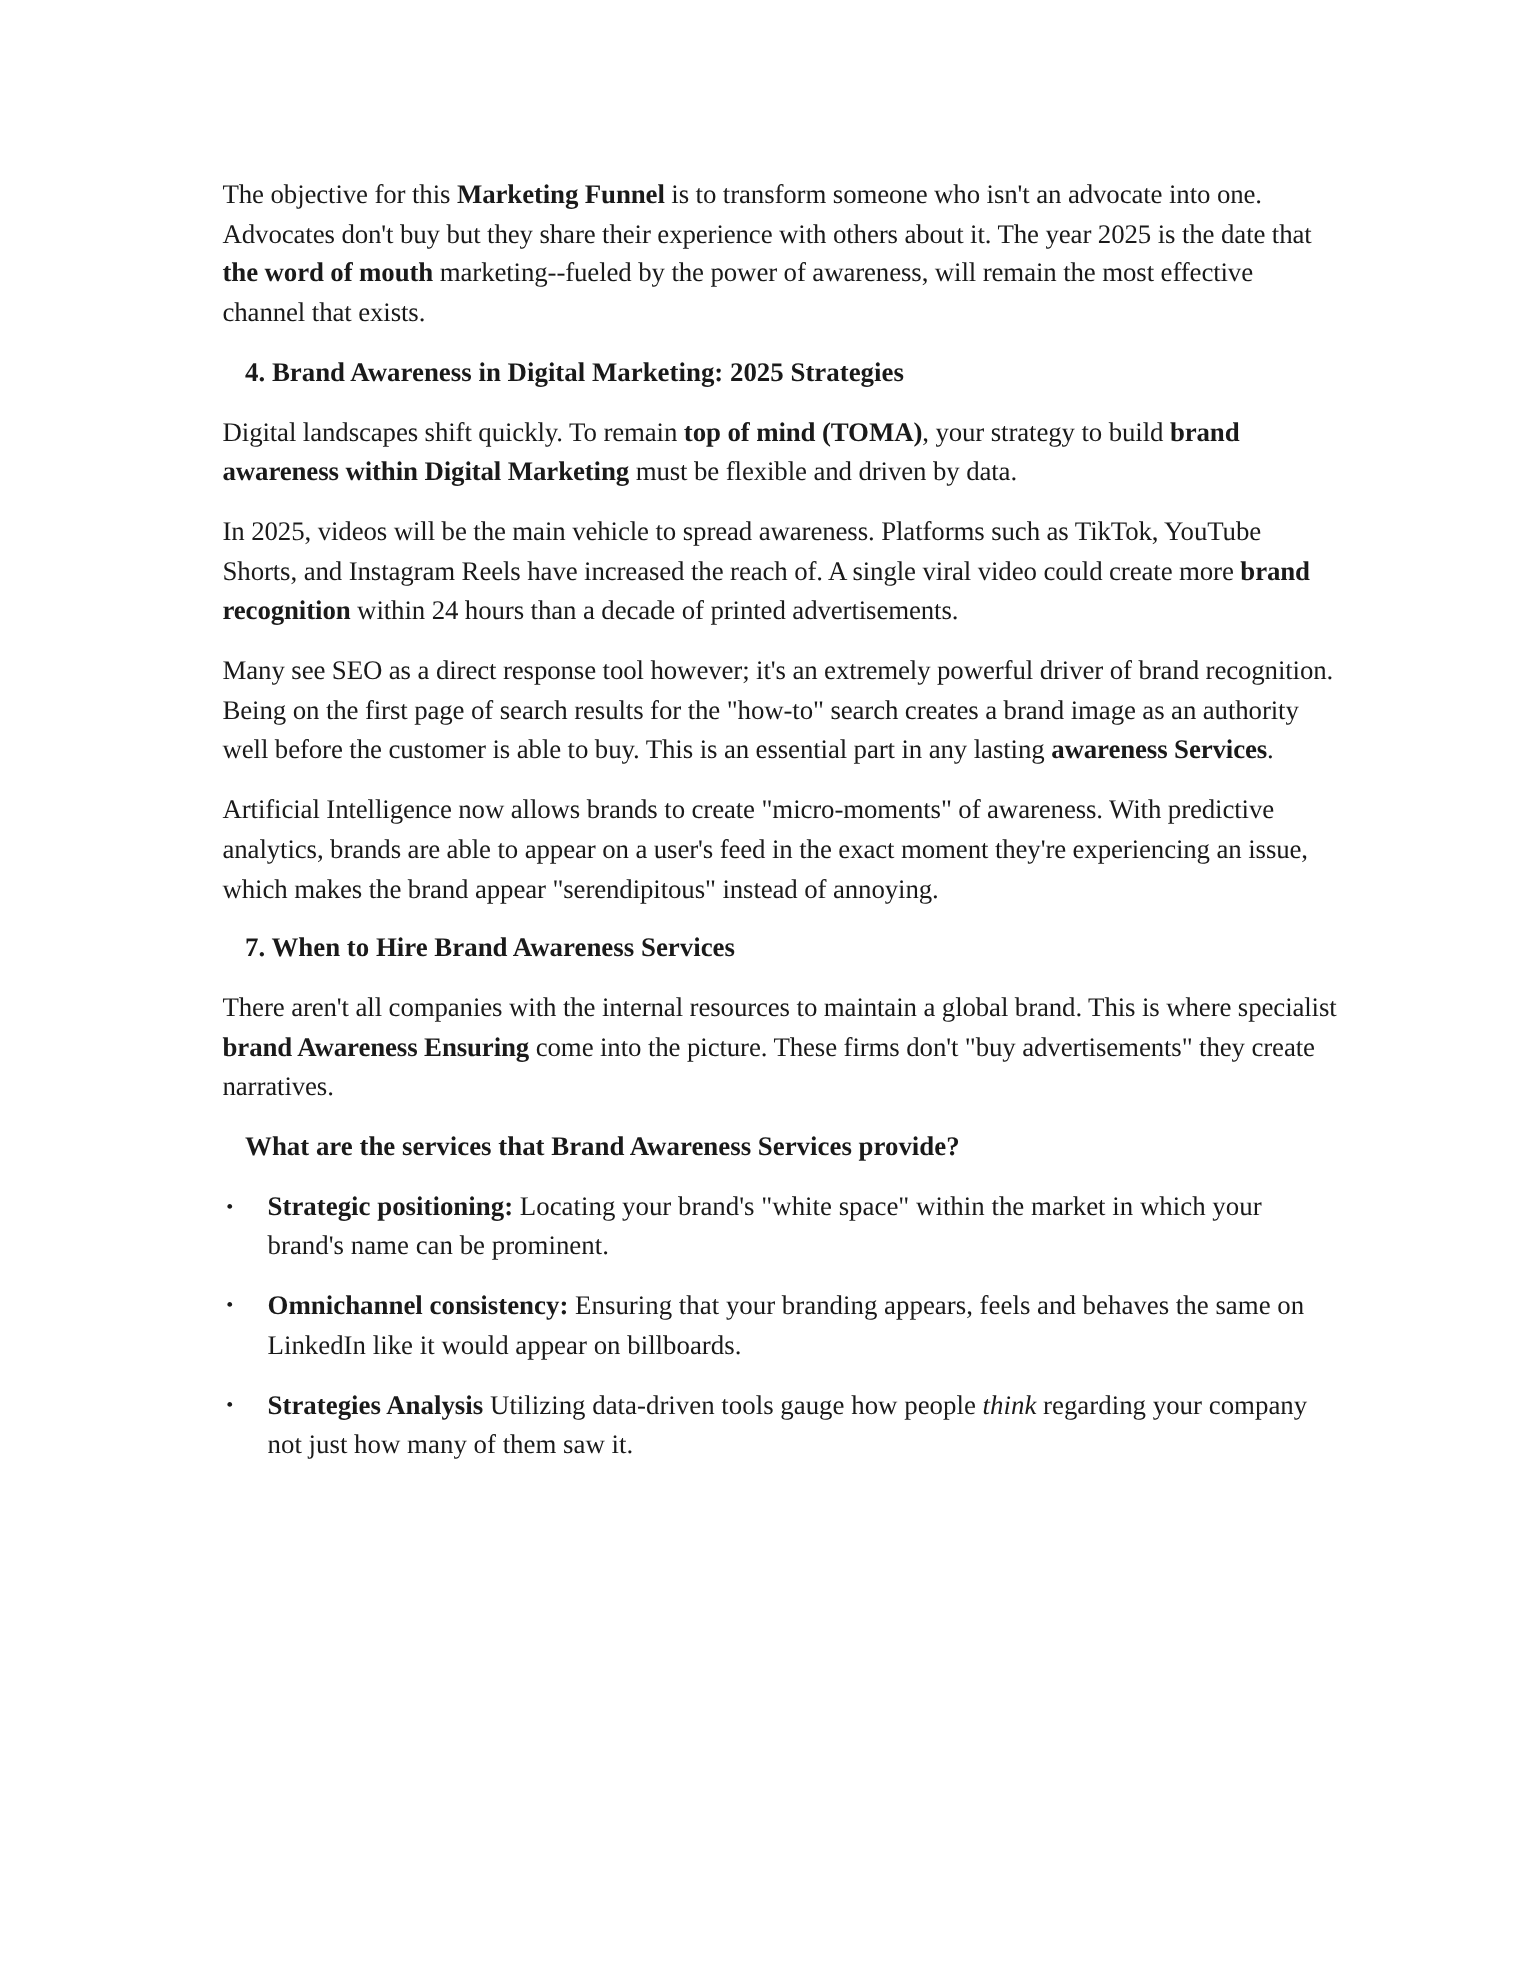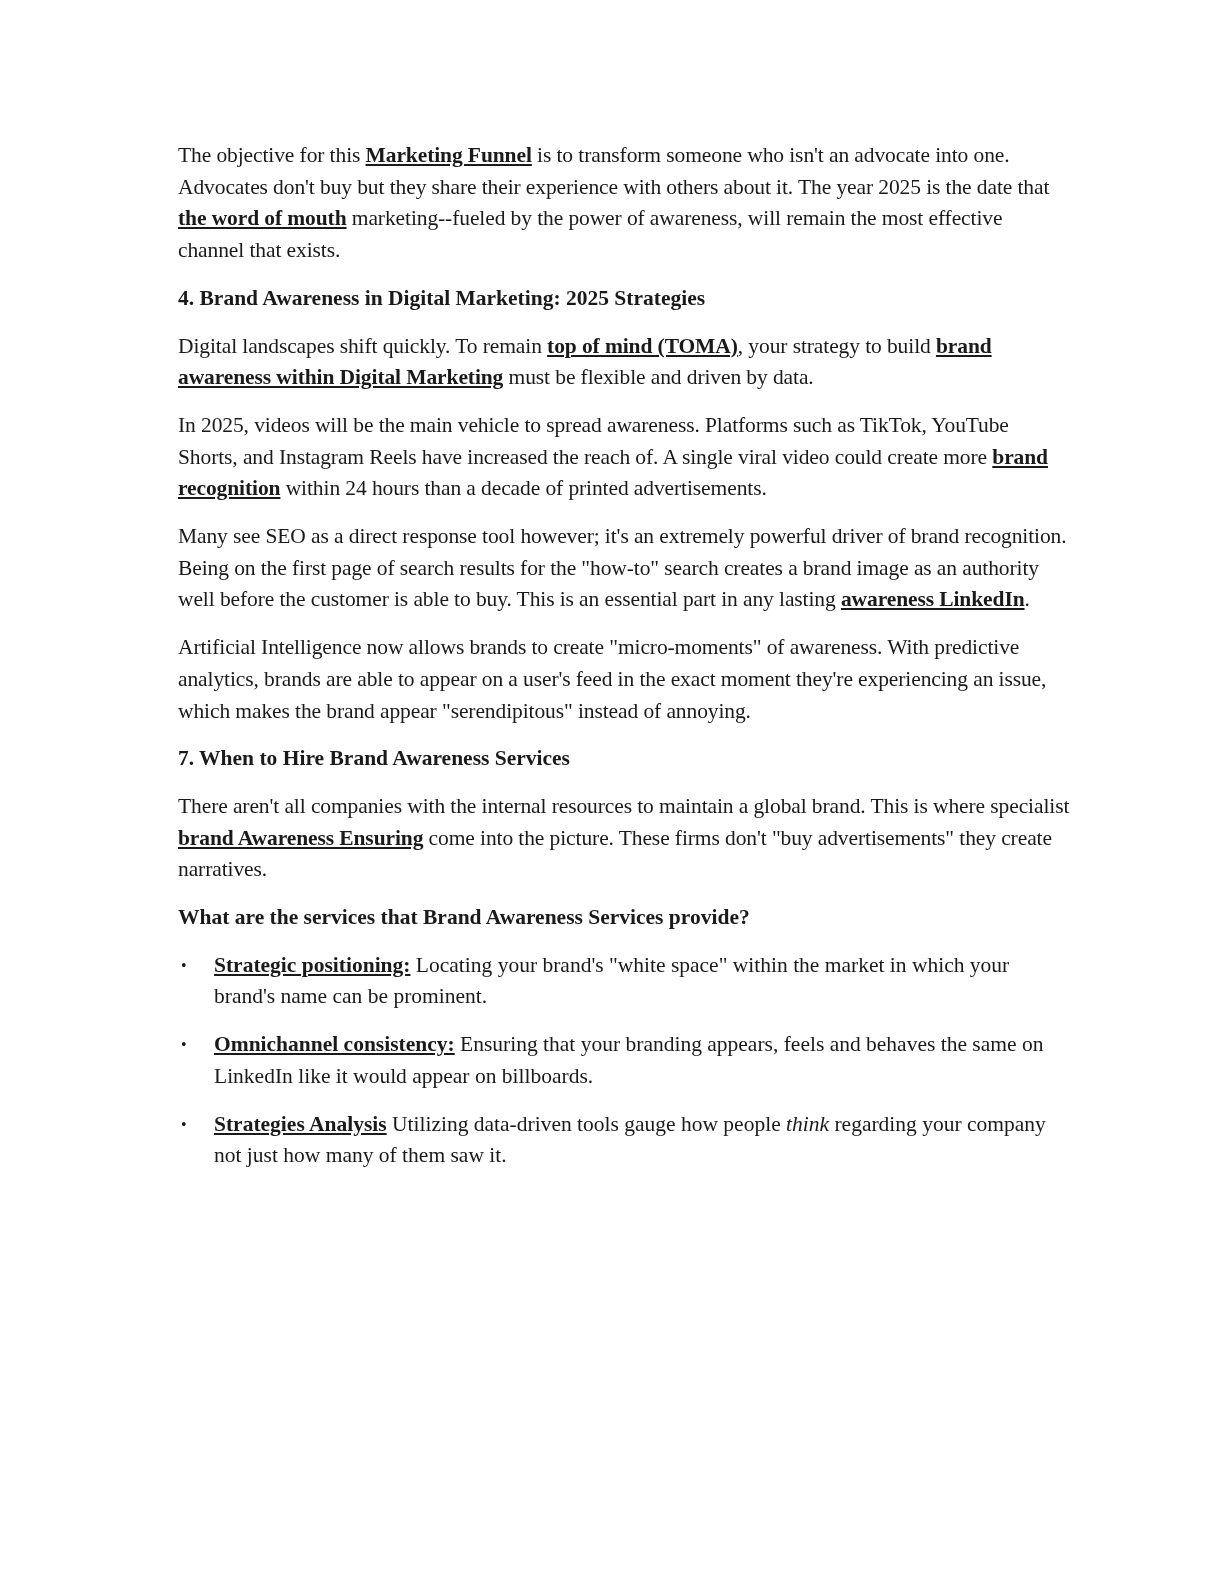--- a/index.html
+++ b/index.html
@@ -24,23 +24,23 @@
   .para {
     font-size: 21.5px;
     line-height: 31.7px;
     margin: 0 0 16px 0;
     letter-spacing: -0.1px;
   }
   .heading {
     font-size: 21.5px;
     line-height: 31.7px;
     font-weight: bold;
-    margin: 0 0 16px 0;
+    margin: 0 0 16px 18px;
   }
-  .para b, .list-text b { font-weight: bold; text-decoration: underline; }
+  .para b, .list-text b { font-weight: bold; }
   .para i, .list-text i { }
   ul.bullets {
     list-style: none;
     margin: 0;
     padding: 0;
   }
   ul.bullets li {
     position: relative;
     padding-left: 36px;
     font-size: 21.5px;
@@ -62,21 +62,21 @@
   <p class="para">The objective for this <b>Marketing Funnel</b> is to transform someone who isn't an advocate into one. Advocates don't buy but they share their experience with others about it. The year 2025 is the date that <b>the word of mouth</b> marketing--fueled by the power of awareness, will remain the most effective channel that exists.</p>
 
   <h2 class="heading">4. Brand Awareness in Digital Marketing: 2025 Strategies</h2>
 
   <p class="para">Digital landscapes shift quickly. To remain <b>top of mind (TOMA)</b>, your strategy to build <b>brand awareness within Digital Marketing</b> must be flexible and driven by data.</p>
 
 
   <p class="para">In 2025, videos will be the main vehicle to spread awareness. Platforms such as TikTok, YouTube Shorts, and Instagram Reels have increased the reach of. A single viral video could create more <b>brand recognition</b> within 24 hours than a decade of printed advertisements.</p>
 
 
-  <p class="para">Many see SEO as a direct response tool however; it's an extremely powerful driver of brand recognition. Being on the first page of search results for the "how-to" search creates a brand image as an authority well before the customer is able to buy. This is an essential part in any lasting <b>awareness LinkedIn</b>.</p>
+  <p class="para">Many see SEO as a direct response tool however; it's an extremely powerful driver of brand recognition. Being on the first page of search results for the "how-to" search creates a brand image as an authority well before the customer is able to buy. This is an essential part in any lasting <b>awareness Services</b>.</p>
 
 
   <p class="para">Artificial Intelligence now allows brands to create "micro-moments" of awareness. With predictive analytics, brands are able to appear on a user's feed in the exact moment they're experiencing an issue, which makes the brand appear "serendipitous" instead of annoying.</p>
 
   <h2 class="heading">7. When to Hire Brand Awareness Services</h2>
 
   <p class="para">There aren't all companies with the internal resources to maintain a global brand. This is where specialist <b>brand Awareness Ensuring</b> come into the picture. These firms don't "buy advertisements" they create narratives.</p>
 
   <h3 class="heading">What are the services that Brand Awareness Services provide?</h3>
 

